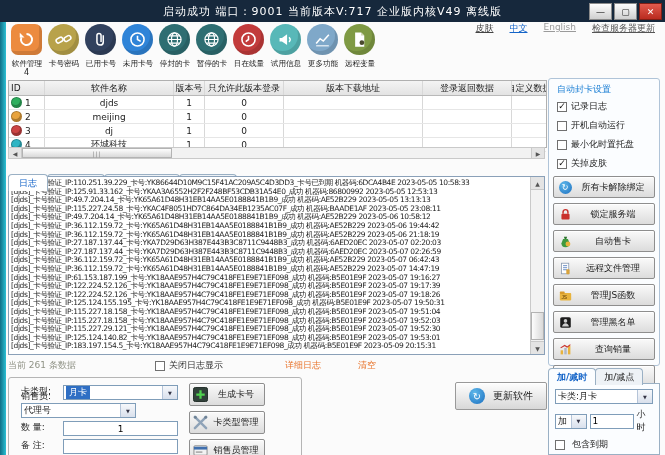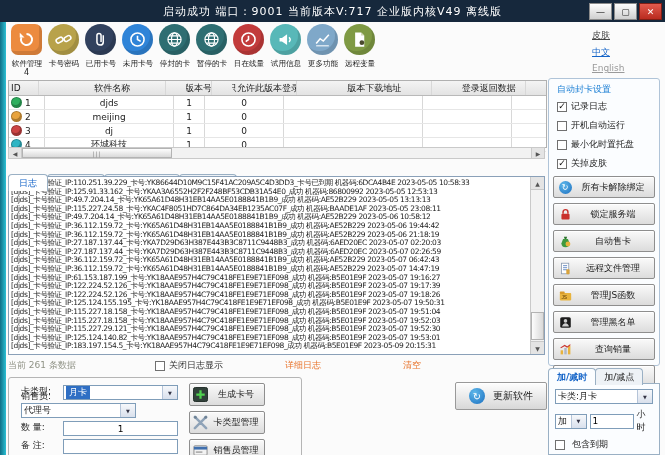--- a/index.html
+++ b/index.html
@@ -15,26 +15,26 @@
   .leftstrip{position:absolute;left:0;top:22px;width:6px;bottom:0;background:linear-gradient(90deg,#0f6f86,#2cc0d4);}
   
   .toolbar{position:absolute;left:8px;top:24px;display:flex;}
   .titem{width:37px;display:flex;flex-direction:column;align-items:center;cursor:pointer;}
   .tico{width:31px;height:31px;border-radius:50%;display:flex;align-items:center;justify-content:center;
         box-shadow:inset -3px -4px 0 rgba(0,0,0,.12);}
   .tico.sq{border-radius:7px;}
   .tico svg{width:19px;height:19px;}
   .tlabel{font-size:8px;color:#222;margin-top:3px;white-space:nowrap;transform:scale(.95);}
   .tsub{font-size:8px;color:#222;line-height:7px;}
-  .toplinks{position:absolute;top:29px;right:10px;display:flex;gap:4px;font-size:9px;flex-direction:column;}
+  .toplinks{position:absolute;top:22px;right:10px;display:flex;gap:16px;font-size:9px;}
   .toplinks span{text-decoration:underline;cursor:pointer;}
   
   .swtable{position:absolute;left:8px;top:80px;width:537px;height:66px;border:1px solid #b0b0b0;background:#fff;font-size:9px;}
   .trow{display:flex;height:13px;align-items:center;border-bottom:1px solid #e6e6e6;}
-  .thead{background:linear-gradient(#f4f4f4,#e3e3e3);border-bottom:1px solid #b9b9b9;font-weight:normal;height:14px;gap:20px;}
+  .thead{background:linear-gradient(#f4f4f4,#e3e3e3);border-bottom:1px solid #b9b9b9;font-weight:normal;height:14px;}
   .tc{border-right:1px solid #d8d8d8;height:100%;display:flex;align-items:center;justify-content:center;
       overflow:hidden;white-space:nowrap;}
   .c0{width:36px;justify-content:flex-start;padding-left:2px;box-sizing:border-box;}
   .c1{width:128px;} .c2{width:30px;} .c3{width:78px;} .c4{width:138px;} .c5{width:88px;} .c6{flex:1;border-right:none;}
   .dot{width:9px;height:9px;border-radius:50%;margin-right:3px;box-shadow:inset -1px -2px 0 rgba(0,0,0,.25);border:1px solid rgba(0,0,0,.25);}
   
   .hscroll{position:absolute;left:8px;top:147px;width:537px;height:12px;background:#f2f2f2;border:1px solid #c9c9c9;box-sizing:border-box;display:flex;}
   .harr{width:12px;height:100%;background:#e4e4e4;border-right:1px solid #c9c9c9;font-size:6px;color:#555;
         display:flex;align-items:center;justify-content:center;cursor:pointer;}
   .harr.right{border-right:none;border-left:1px solid #c9c9c9;margin-left:auto;}
@@ -57,21 +57,21 @@
   .varr.down{bottom:0;border-top:1px solid #c9c9c9;}
   .vthumb{position:absolute;left:0;right:0;bottom:14px;height:28px;background:linear-gradient(90deg,#fdfdfd,#d9d9d9);
           border:1px solid #b3b3b3;box-sizing:border-box;cursor:grab;}
   
   .statusrow{position:absolute;left:8px;top:358px;width:537px;height:15px;display:flex;align-items:center;font-size:9px;}
   .stcount{color:#8f9285;}
   .cbx{width:10px;height:10px;border:1px solid #707070;background:#fff;display:inline-flex;align-items:center;justify-content:center;
        font-size:9px;line-height:9px;color:#111;margin-right:4px;box-sizing:border-box;}
   .closelog{display:flex;align-items:center;margin-left:79px;color:#333;cursor:pointer;}
   .olink{color:#e8742c;cursor:pointer;}
-  .detail{margin-left:62px;} .clear{margin-left:82px;}
+  .detail{margin-left:62px;} .clear{margin-left:37px;}
   
   .cardgroup{position:absolute;left:8px;top:377px;width:292px;height:90px;border:1px solid #b5b5b5;border-radius:3px;background:#fbfbfb;}
   .frow{position:absolute;left:12px;display:flex;align-items:flex-start;font-size:9px;}
   .flabel{width:42px;color:#222;}
   .sel{position:relative;width:115px;height:15px;background:#fff;border:1px solid #7f9db9;box-sizing:border-box;
        display:flex;align-items:center;padding-left:2px;font-size:9px;cursor:pointer;}
   .sel .arr{position:absolute;right:0px;top:0px;bottom:0px;width:14px;background:linear-gradient(#f6f8fb,#d9e0ec);
             border-left:1px solid #b5c4d8;display:flex;align-items:center;justify-content:center;font-size:5px;color:#334;}
   .selval.hl{background:#2f6fc4;color:#fff;padding:0 3px;}
   .tinput{width:109px;height:13px;border:1px solid #7f9db9;font-size:9px;text-align:center;padding:0 2px;

